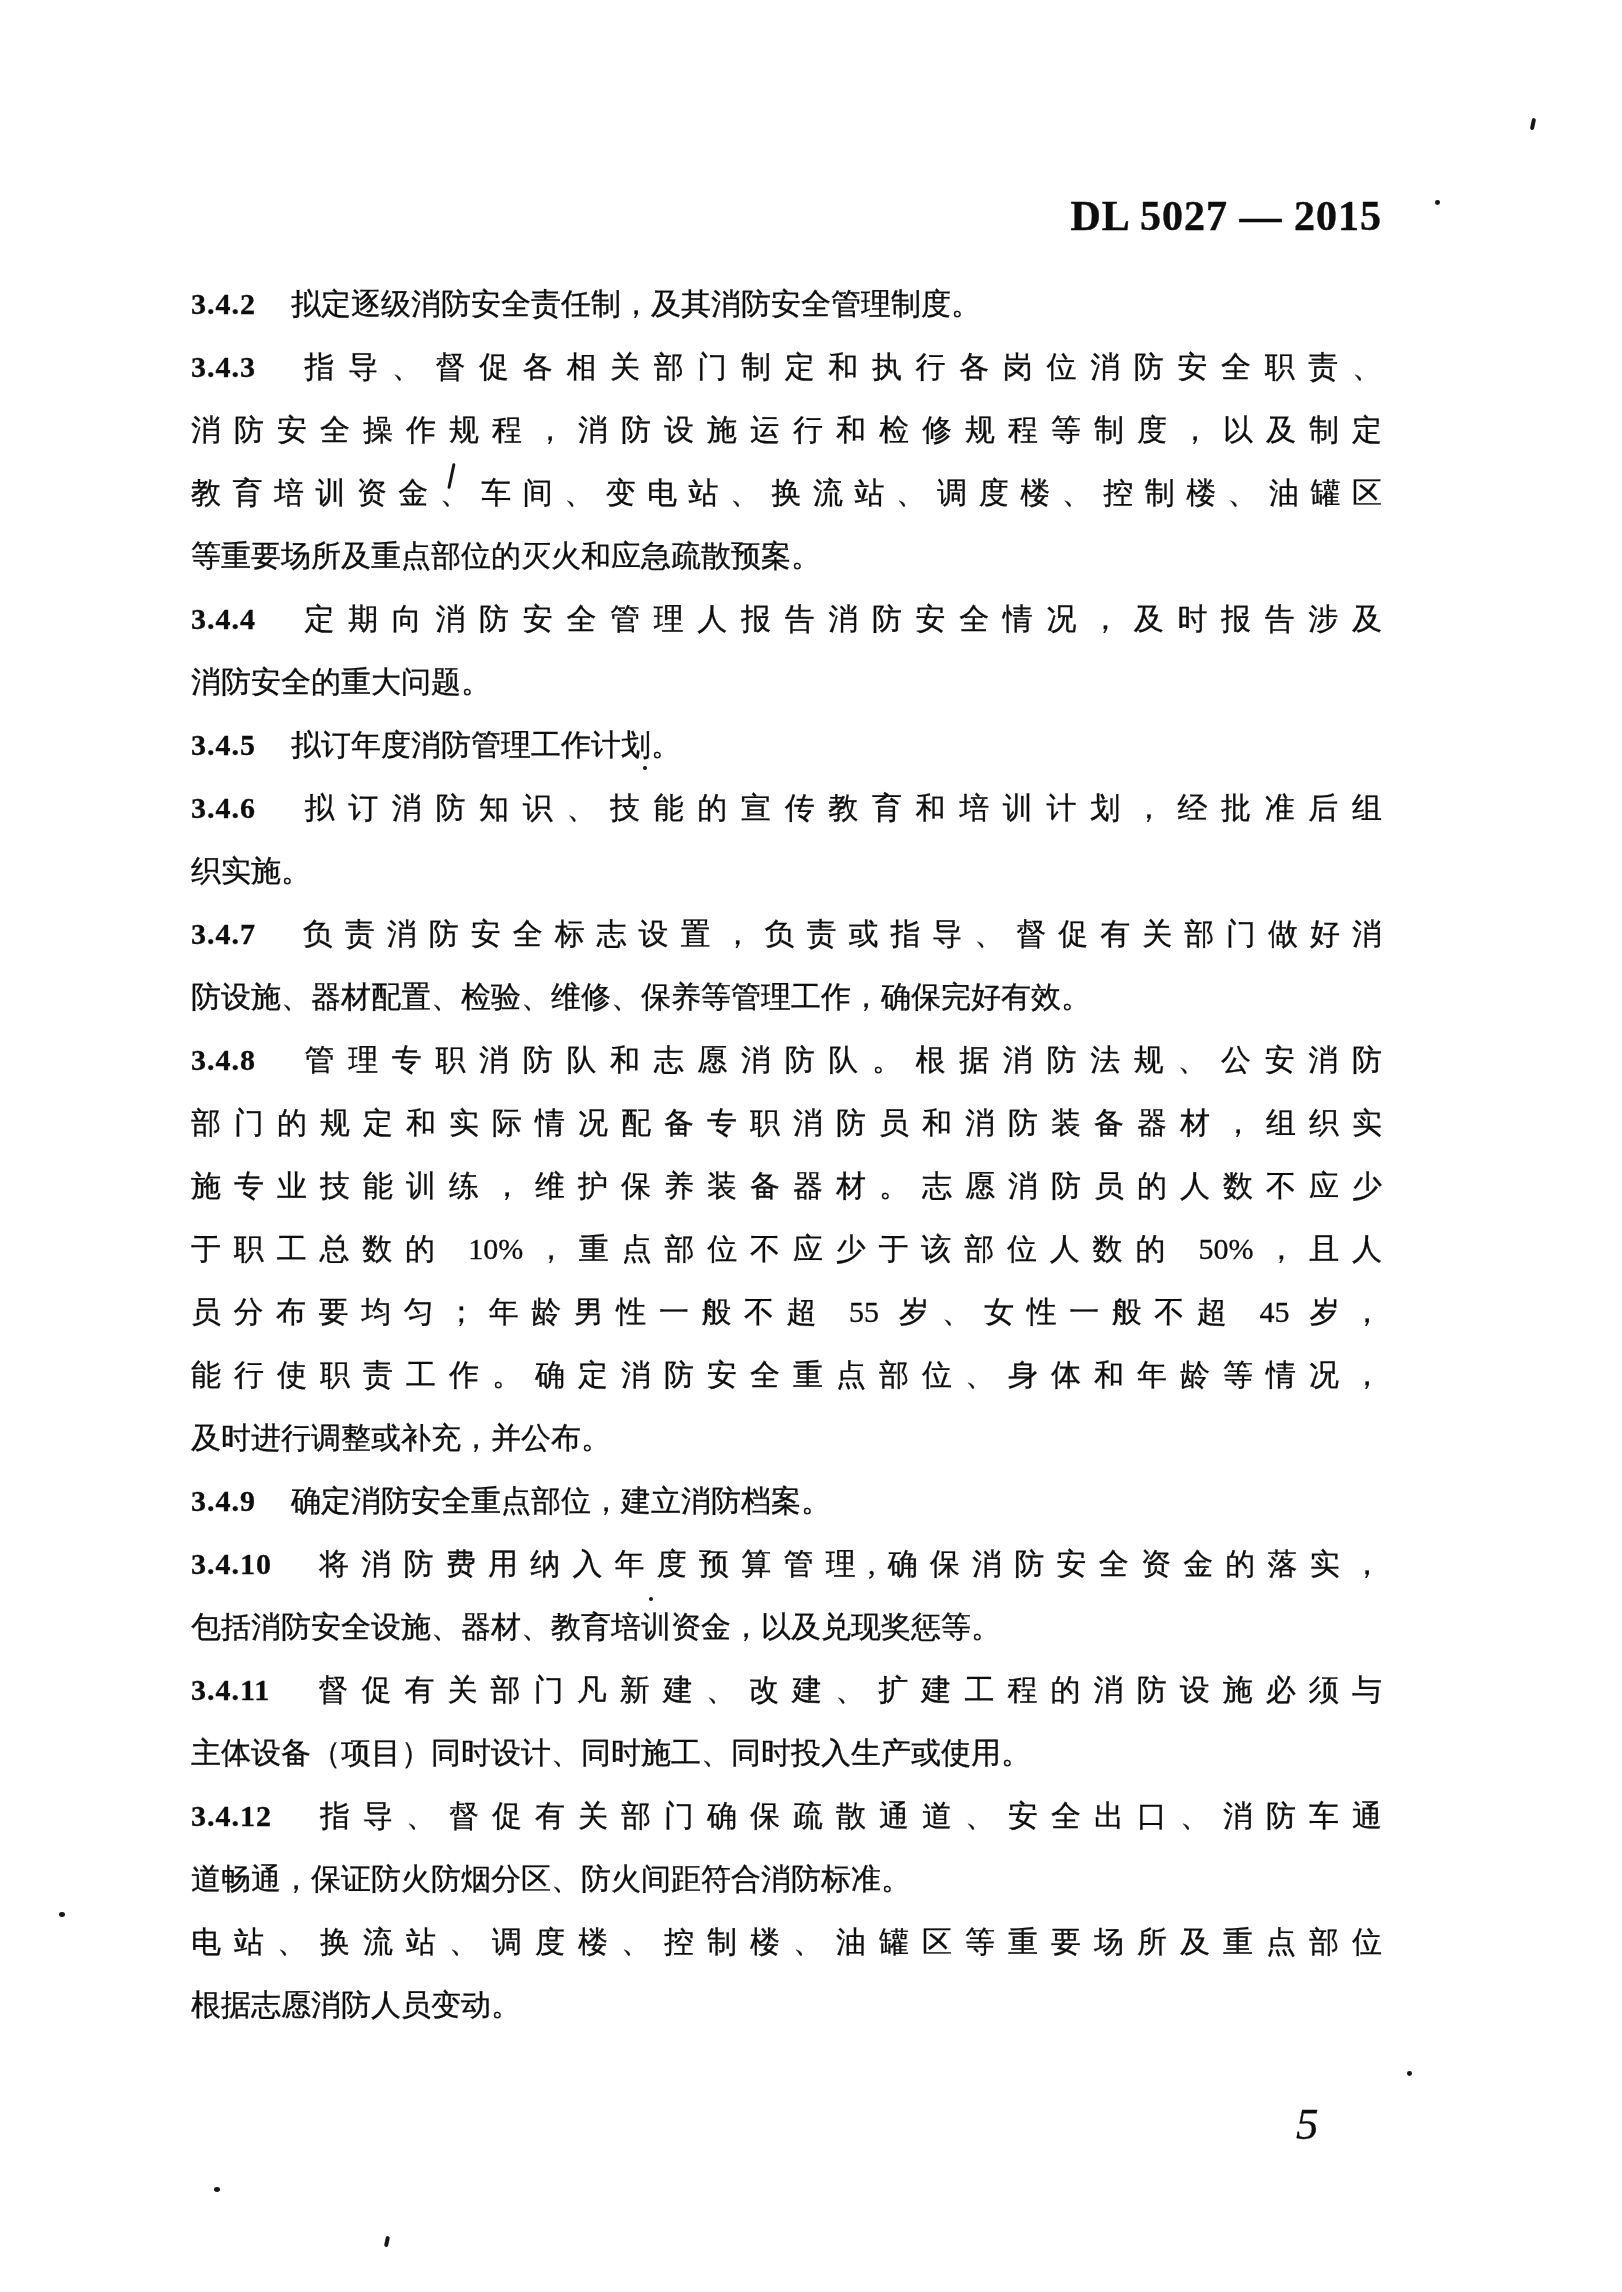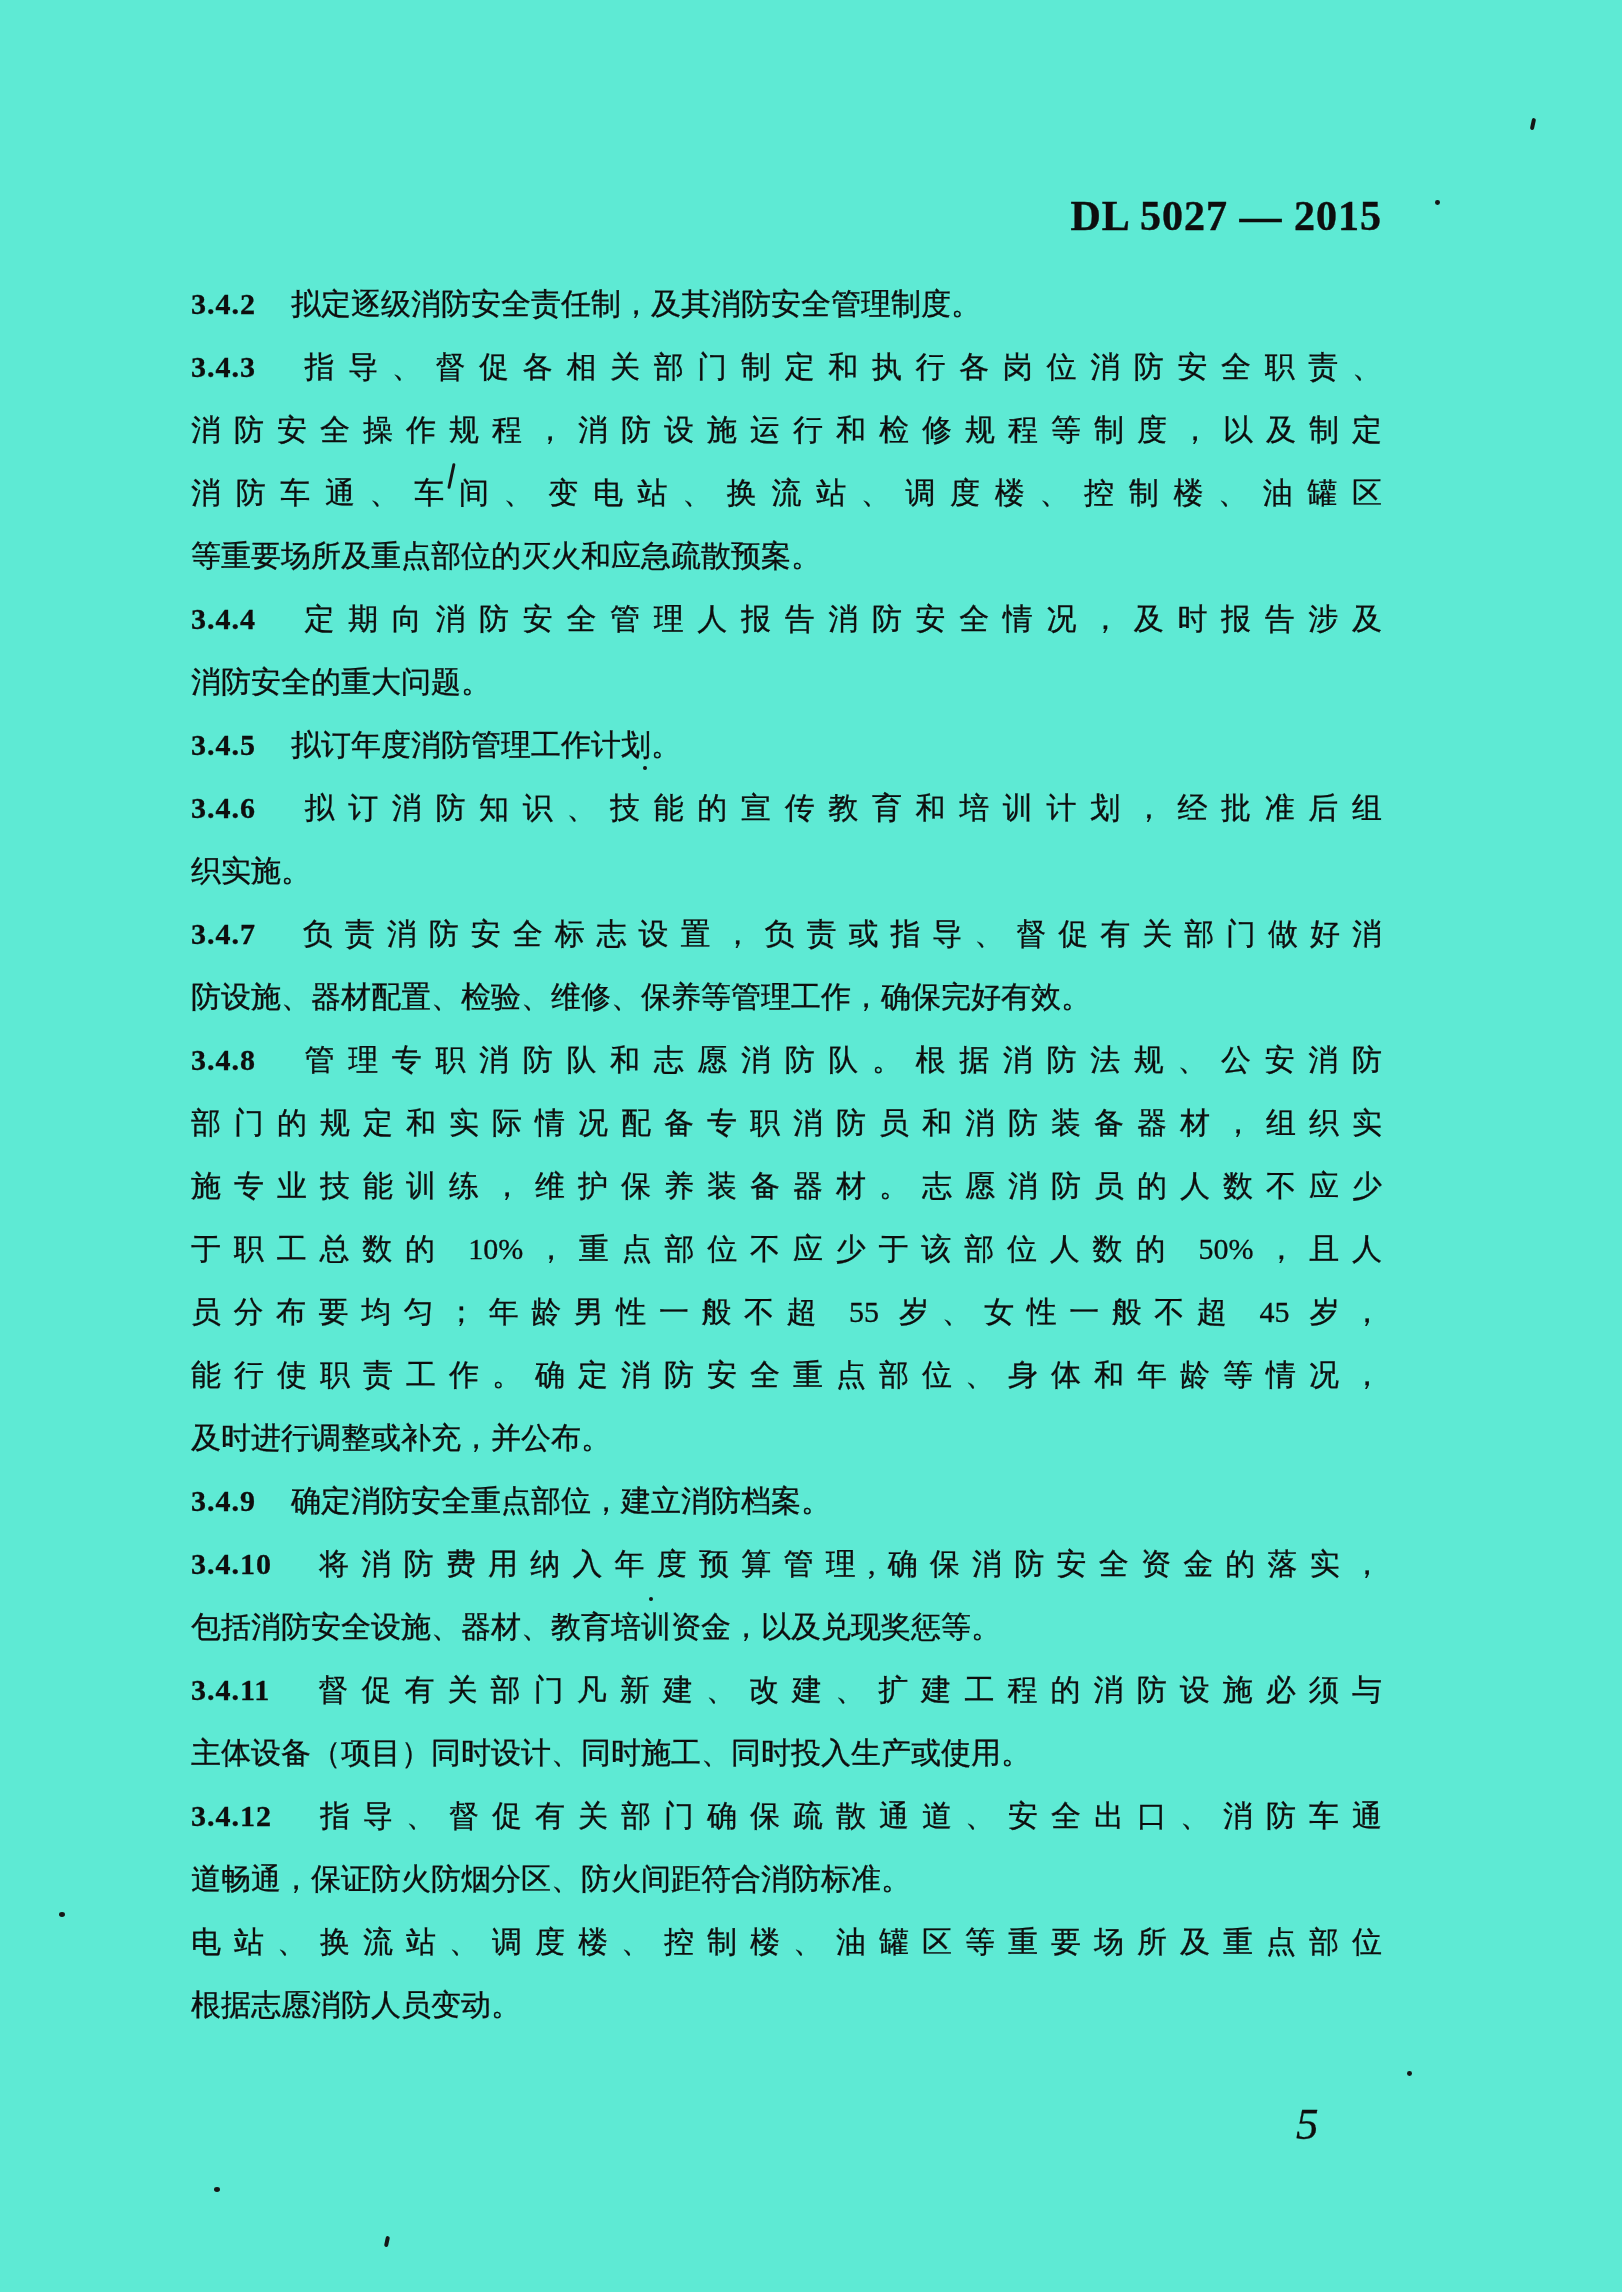--- a/index.html
+++ b/index.html
@@ -1,19 +1,19 @@
 <!DOCTYPE html>
 <html><head>
 <meta charset="utf-8">
 <style>
   html,body{margin:0;padding:0;background:#e8e8e8;}
   .page{
     position:relative;
     width:1622px;height:2293px;
-    background:#5eead4;
+    background:#ffffff;
     overflow:hidden;
     font-family:"Liberation Serif","DejaVu Serif",serif;
     color:#0e0e0e;
   }
   .std-code{
     position:absolute;
     top:192px;
     right:240px;
     font-size:42px;
     font-weight:700;
@@ -80,21 +80,21 @@
       <span class="txt">指导、督促各相关部门制定和执行各岗位消防安全职责、</span>
     </div>
 
     <div class="line jst">
       
       <span class="txt">消防安全操作规程，消防设施运行和检修规程等制度，以及制定</span>
     </div>
 
     <div class="line jst">
       
-      <span class="txt">消防车通、车间、变电站、换流站、调度楼、控制楼、油罐区</span>
+      <span class="txt">教育培训资金、车间、变电站、换流站、调度楼、控制楼、油罐区</span>
     </div>
 
     <div class="line">
       
       <span class="txt">等重要场所及重点部位的灭火和应急疏散预案。</span>
     </div>
 
     <div class="line jst">
       <span class="num">3.4.4</span>
       <span class="txt">定期向消防安全管理人报告消防安全情况，及时报告涉及</span>

